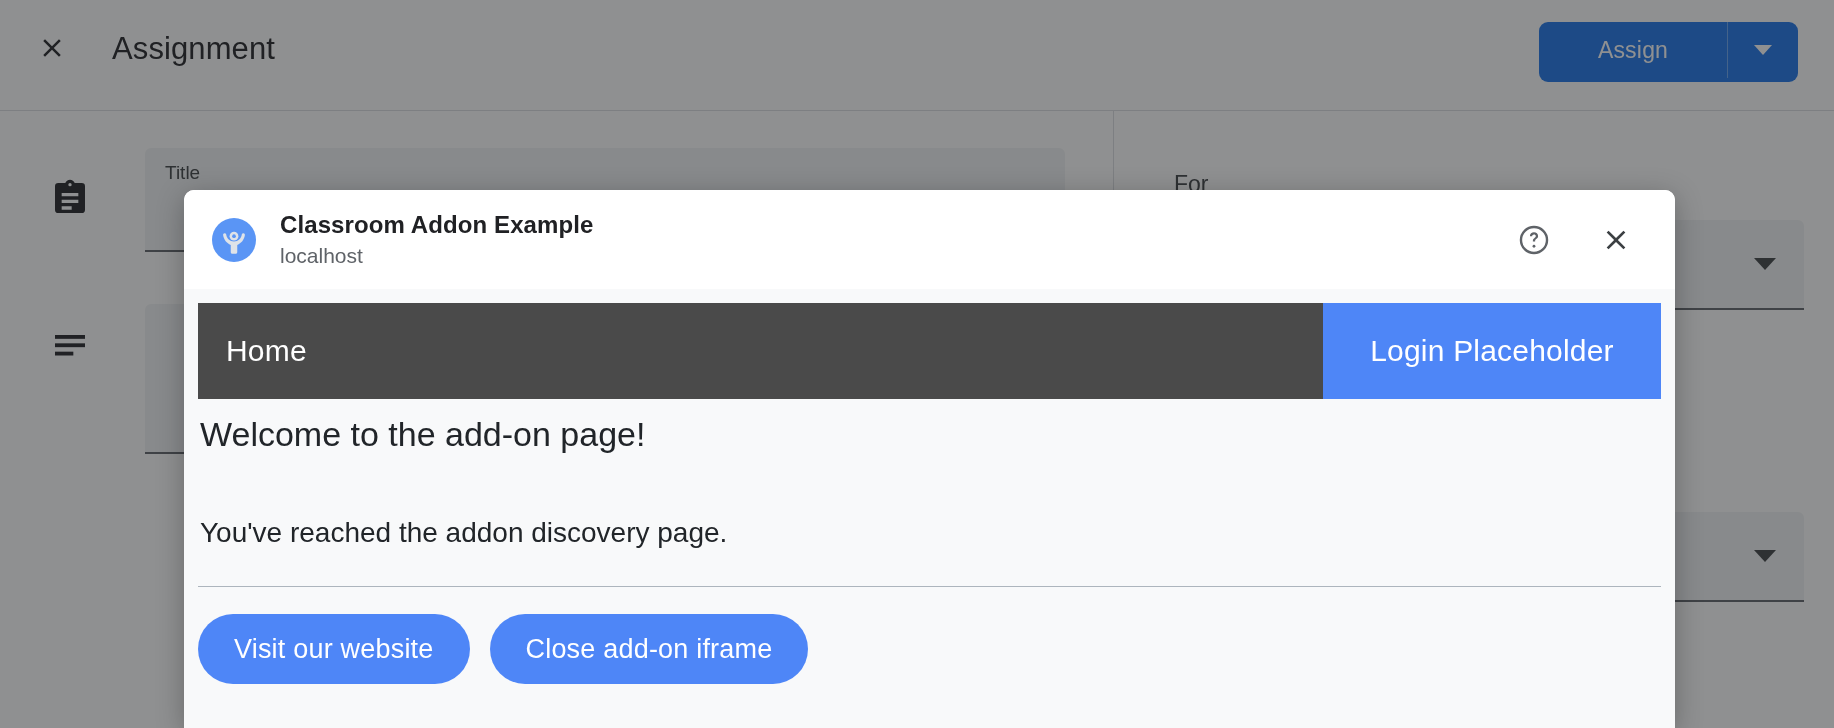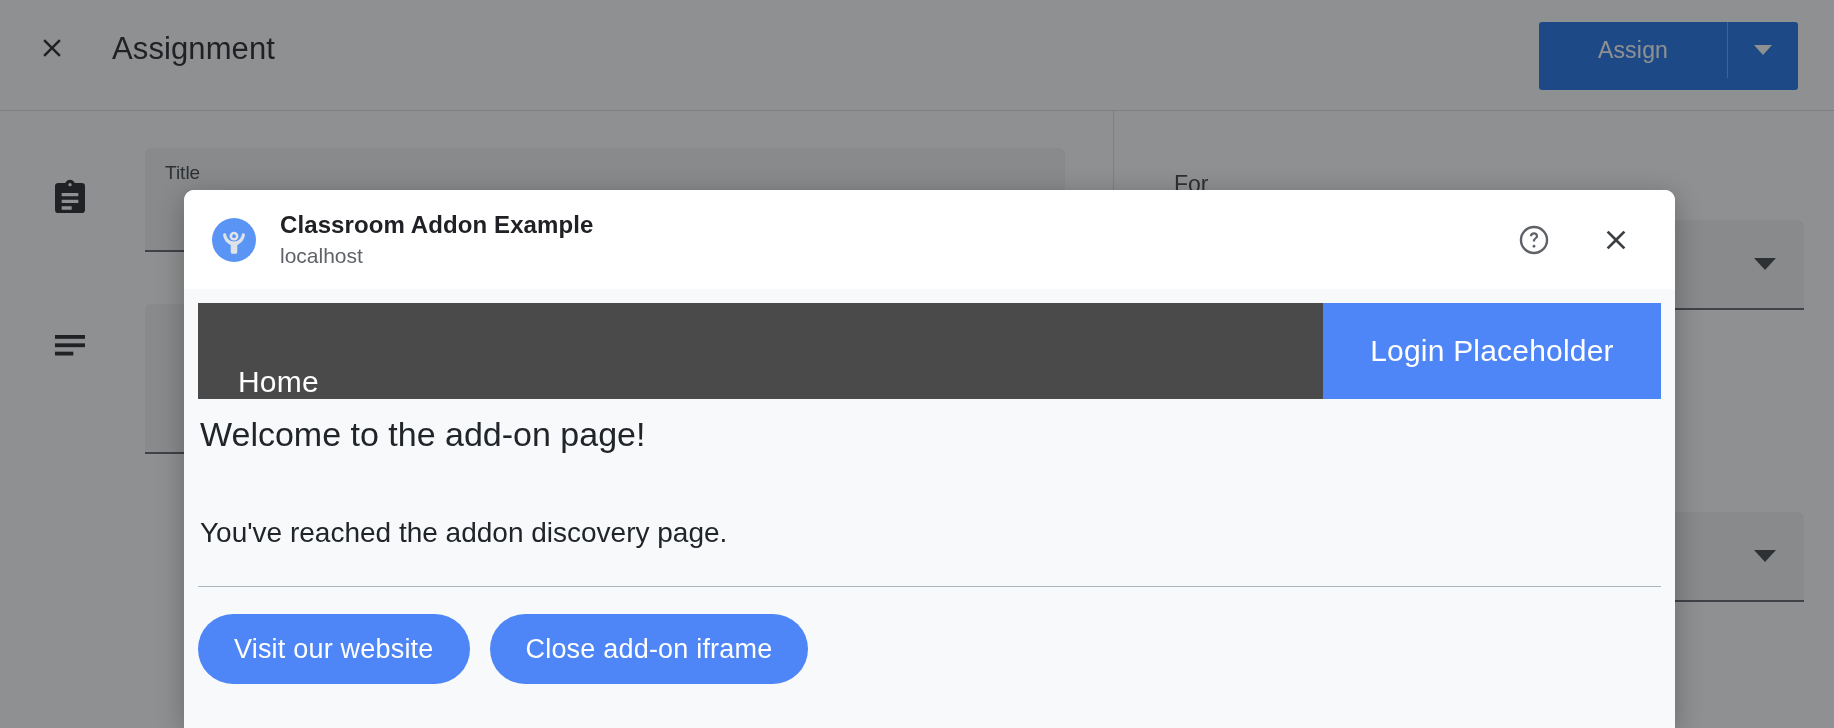--- a/index.html
+++ b/index.html
@@ -48,23 +48,23 @@
     left: 112px; top: 30px;
     font-size: 31px;
     line-height: 38px;
     color: #202124;
     letter-spacing: 0.1px;
   }
 
   .assign-group {
     position: absolute;
     right: 36px; top: 22px;
-    height: 68px;
-    display: flex;
-    border-radius: 3px;
+    height: 60px;
+    display: flex;
+    border-radius: 9px;
     overflow: hidden;
     background: #1a73e8;
   }
   .assign-btn {
     width: 188px;
     height: 56px;
     display: flex;
     align-items: center;
     justify-content: center;
     font-size: 23px;
@@ -279,22 +279,22 @@
     left: 14px; top: 14px;
     right: 14px;
     height: 96px;
     display: flex;
     align-items: stretch;
   }
   .nav-left {
     flex: 1 1 auto;
     background: #4a4a4a;
     display: flex;
-    align-items: flex-end;
-    padding-left: 40px;
+    align-items: center;
+    padding-left: 28px;
   }
   .nav-brand {
     color: #ffffff;
     font-size: 30px;
     letter-spacing: 0.2px;
   }
   .nav-right {
     flex: 0 0 auto;
     width: 338px;
     background: #4e86f7;

